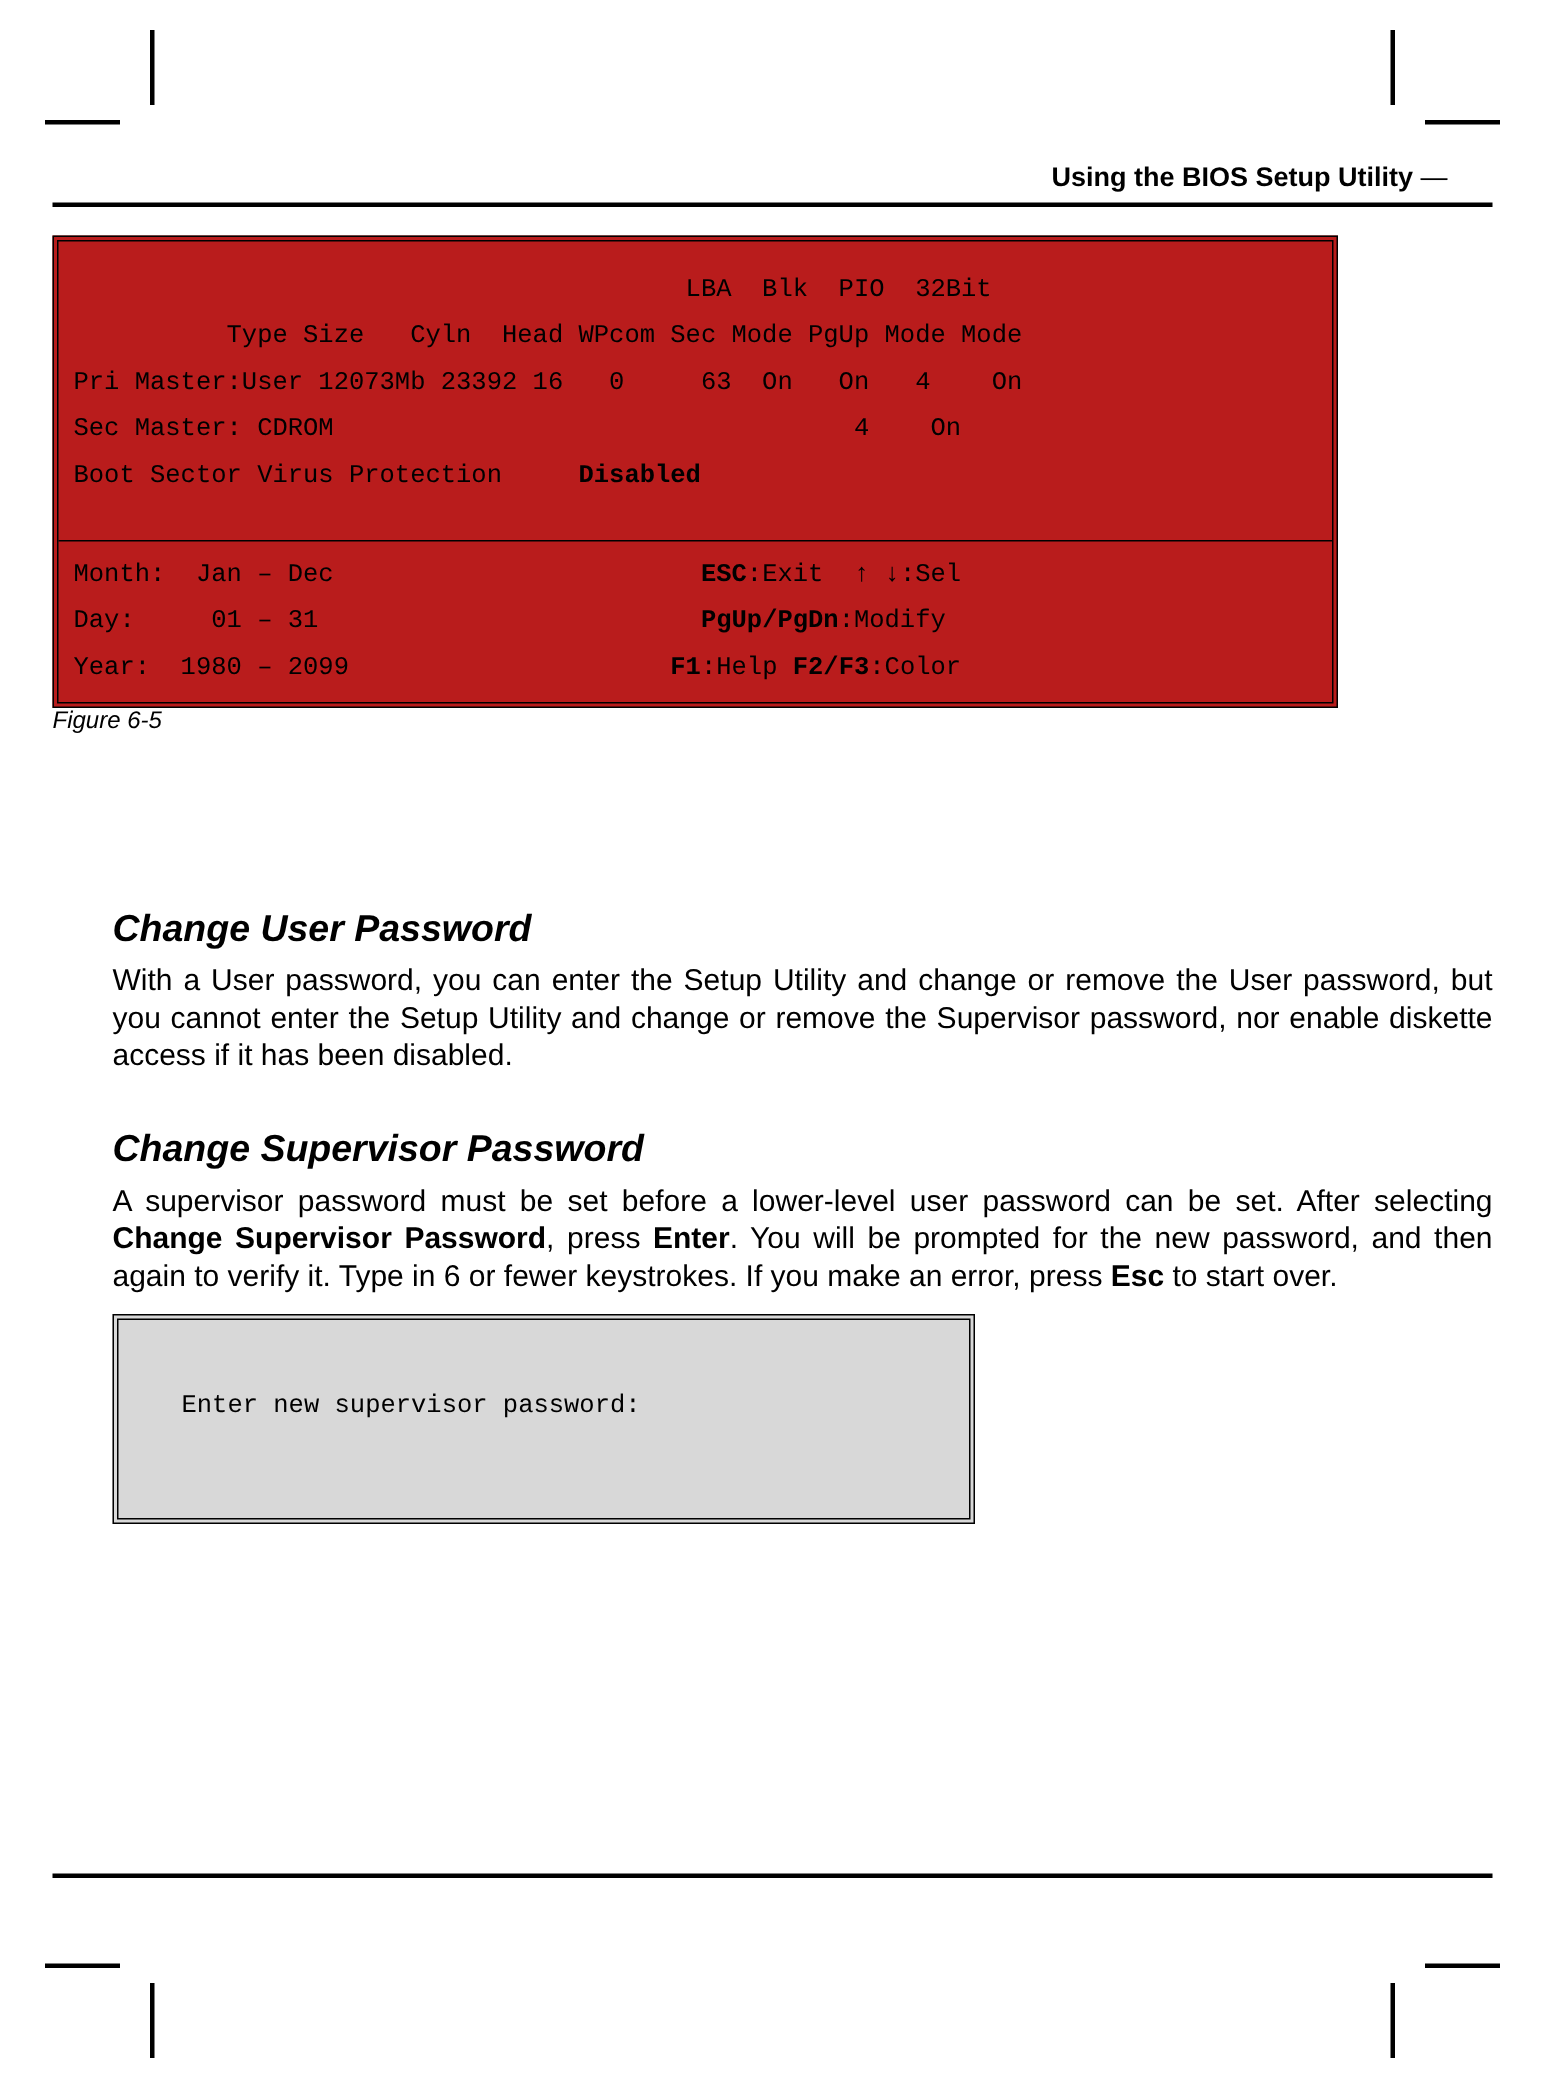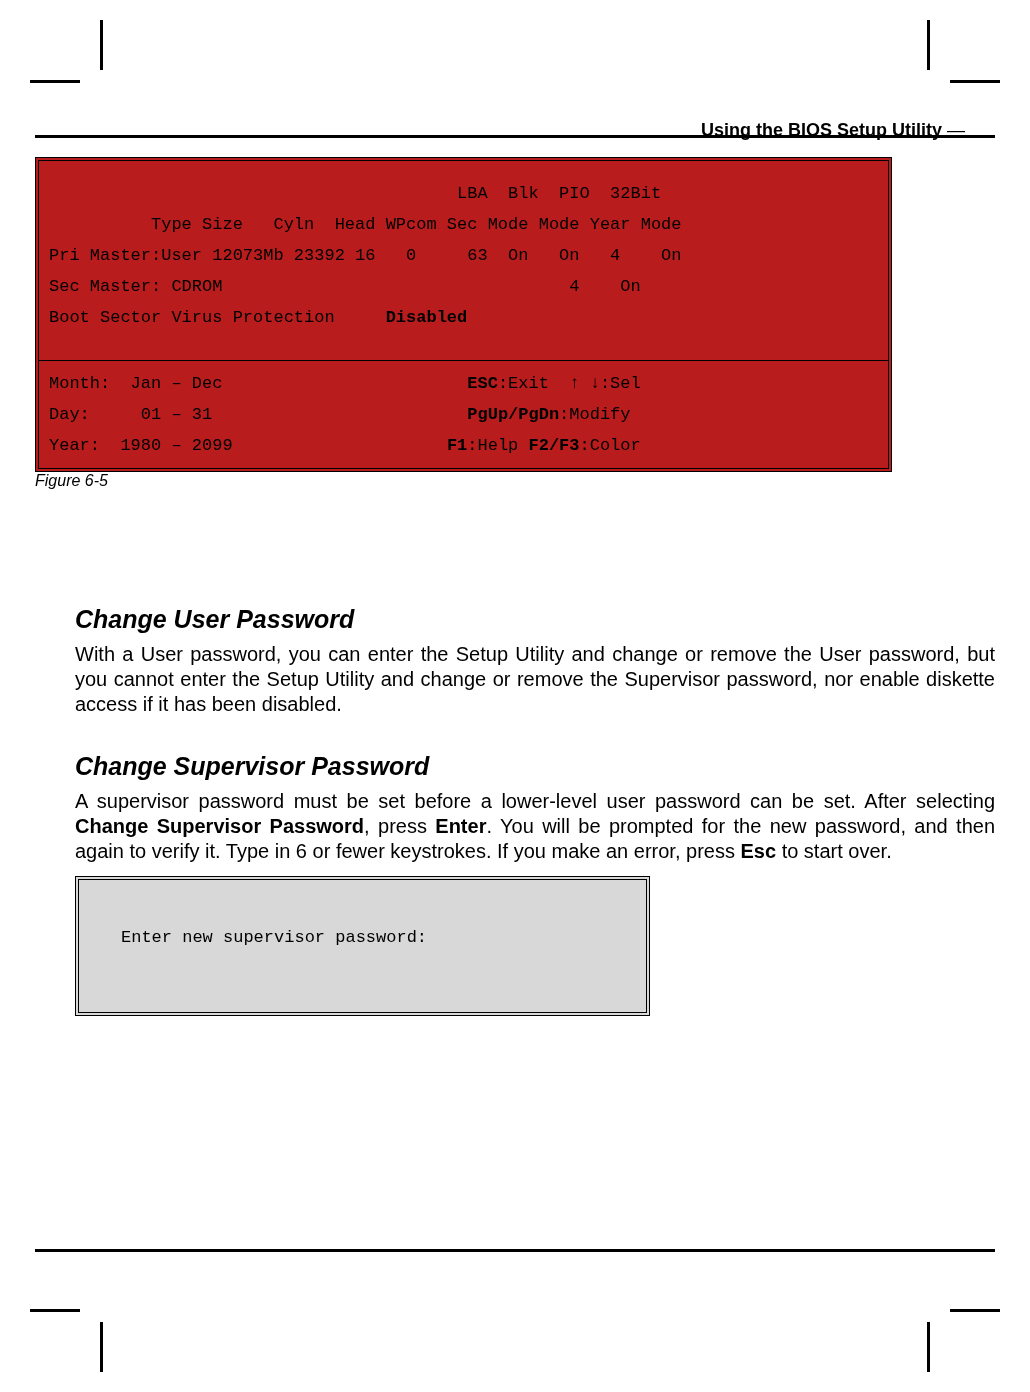--- a/index.html
+++ b/index.html
@@ -6,21 +6,21 @@
   html, body { width: 1030px; height: 1392px; background: #fff; font-family: Arial, Helvetica, sans-serif; color: #000; }
   .page { width: 1030px; height: 1392px; position: relative; padding: 0; }
   .crop-top-left { position: absolute; top: 20px; left: 100px; width: 3px; height: 50px; background: #000; }
   .crop-top-right { position: absolute; top: 20px; right: 100px; width: 3px; height: 50px; background: #000; }
   .crop-top-left-h { position: absolute; top: 80px; left: 30px; width: 50px; height: 3px; background: #000; }
   .crop-top-right-h { position: absolute; top: 80px; right: 30px; width: 50px; height: 3px; background: #000; }
   .crop-bot-left { position: absolute; bottom: 20px; left: 100px; width: 3px; height: 50px; background: #000; }
   .crop-bot-right { position: absolute; bottom: 20px; right: 100px; width: 3px; height: 50px; background: #000; }
   .crop-bot-left-h { position: absolute; bottom: 80px; left: 30px; width: 50px; height: 3px; background: #000; }
   .crop-bot-right-h { position: absolute; bottom: 80px; right: 30px; width: 50px; height: 3px; background: #000; }
-  .running-head { position: absolute; top: 120px; right: 65px; font-size: 18px; }
+  .running-head { position: absolute; top: 108px; right: 65px; font-size: 18px; }
   .running-head .bold { font-weight: bold; }
   .head-rule { position: absolute; top: 135px; left: 35px; right: 35px; height: 3px; background: #000; }
   .bios-box { position: absolute; top: 157px; left: 35px; width: 857px; border: 4.5px double #000; background: #b91c1c; font-family: "Courier New", Courier, monospace; font-size: 17px; line-height: 1; }
   .bios-top { padding: 24px 10px 20px 10px; }
   .bios-line { white-space: pre; margin: 0 0 14px 0; }
   .bios-divider { border-top: 1.5px solid #000; }
   .bios-bot { padding: 14px 10px 14px 10px; }
   .bios-bot .bios-line { margin-bottom: 14px; }
   .bios-bot .bios-line:last-child { margin-bottom: 0; }
   .b { font-weight: bold; }
@@ -45,21 +45,21 @@
   <div class="crop-top-right-h"></div>
 
   <div class="running-head">
     <span class="bold">Using the BIOS Setup Utility</span><span> —</span>
   </div>
   <div class="head-rule"></div>
 
   <div class="bios-box">
     <div class="bios-top">
       <div class="bios-line">                                        LBA  Blk  PIO  32Bit</div>
-      <div class="bios-line">          Type Size   Cyln  Head WPcom Sec Mode Mode Year Mode</div>
+      <div class="bios-line">          Type Size   Cyln  Head WPcom Sec Mode PgUp Mode Mode</div>
       <div class="bios-line">Pri Master:User 12073Mb 23392 16   0     63  On   On   4    On</div>
       <div class="bios-line">Sec Master: CDROM                                  4    On</div>
       <div class="bios-line"></div>
       <div class="bios-line"><span>Boot Sector Virus Protection     </span><span class="b">Disabled</span></div>
     </div>
     <div class="bios-divider"></div>
     <div class="bios-bot">
       <div class="bios-line"><span>Month:  Jan – Dec                        </span><span class="b">ESC</span><span>:Exit  </span><span>↑</span><span> </span><span>↓</span><span>:Sel</span></div>
       <div class="bios-line"><span>Day:     01 – 31                         </span><span class="b">PgUp/PgDn</span><span>:Modify</span></div>
       <div class="bios-line"><span>Year:  1980 – 2099                     </span><span class="b">F1</span><span>:Help </span><span class="b">F2/F3</span><span>:Color</span></div>

